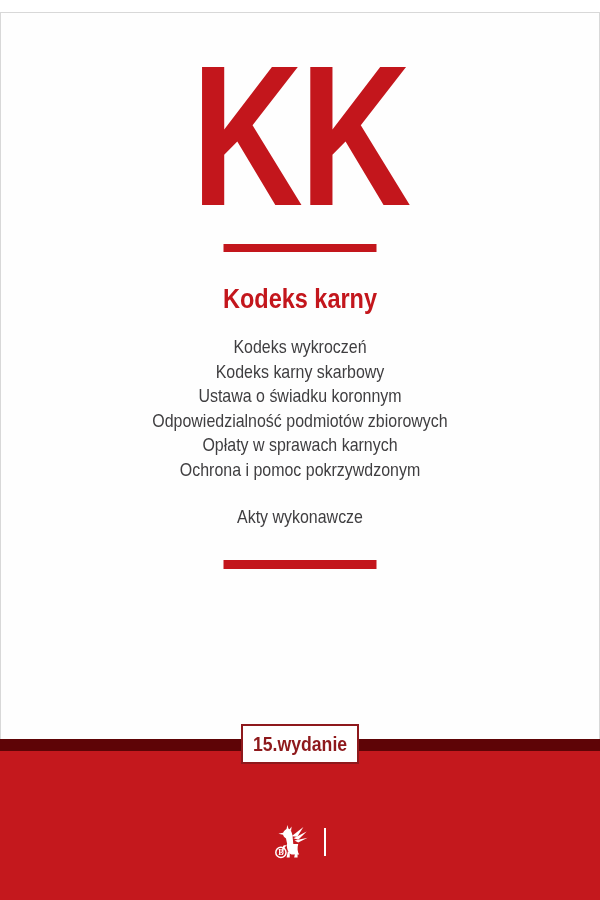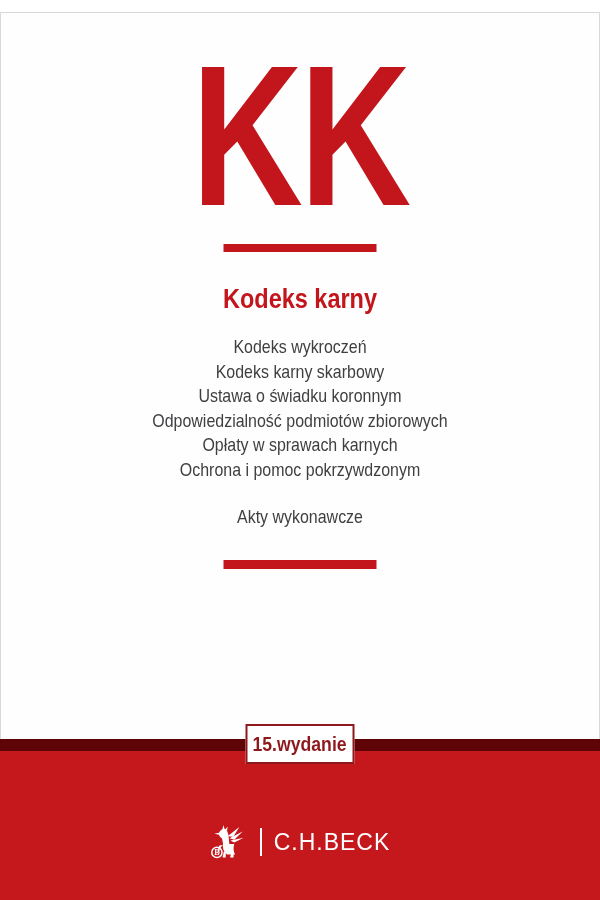--- a/index.html
+++ b/index.html
@@ -106,21 +106,21 @@
     left: 0;
     width: 100%;
     height: 161px;
     background: #c4181d;
   }
   .edition-badge {
     position: absolute;
     top: 712px;
     left: 50%;
     transform: translateX(-50%);
-    width: 109px;
+    width: 118px;
     height: 40px;
     background: #ffffff;
     border: 2px solid #8e191c;
     box-sizing: border-box;
     z-index: 3;
     display: flex;
     align-items: center;
     justify-content: center;
   }
   .edition-badge span {
@@ -208,16 +208,15 @@
           <path d="M14.5 28 L13.2 34.5 L16.5 34.5 L16.6 29 Z"></path>
           <path d="M22.5 29.5 L21.2 34.5 L24.8 34.5 L24.8 30 Z"></path>
 
           <path d="M13.6 21.5 C10.5 23.5 9.2 27 10.4 30.4 C7.8 28 8 23.6 10.4 21.4 Z"></path>
         </g>
         <circle cx="7.2" cy="29" r="5.4" fill="none" stroke="#ffffff" stroke-width="1.6"></circle>
         <text x="7.2" y="32" font-size="8.5" font-family="Liberation Serif, serif" font-weight="bold" fill="#ffffff" text-anchor="middle">B</text>
       </svg>
     </span>
     <span class="logo-sep"></span>
-    <span class="publisher-name">C.H.BECK</span>
   </div>
 
 </div>
 
 </body></html>

